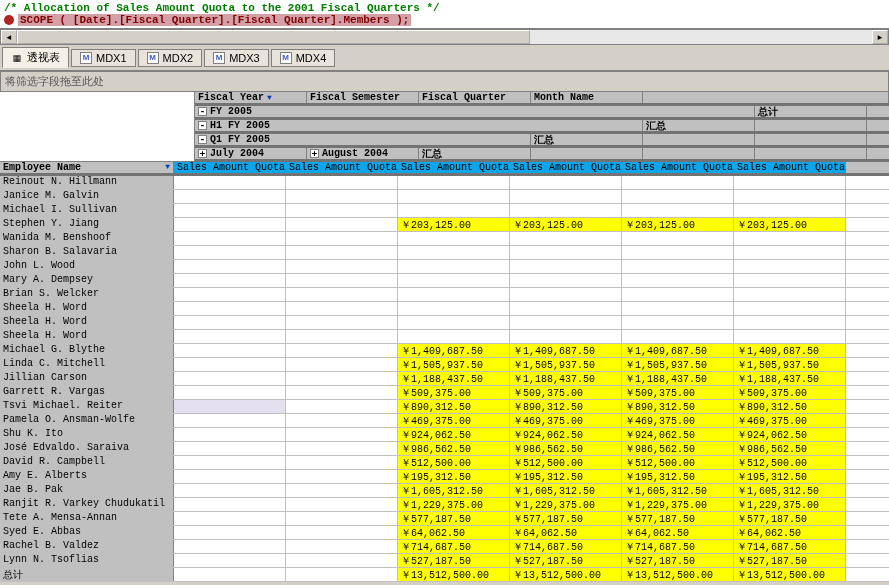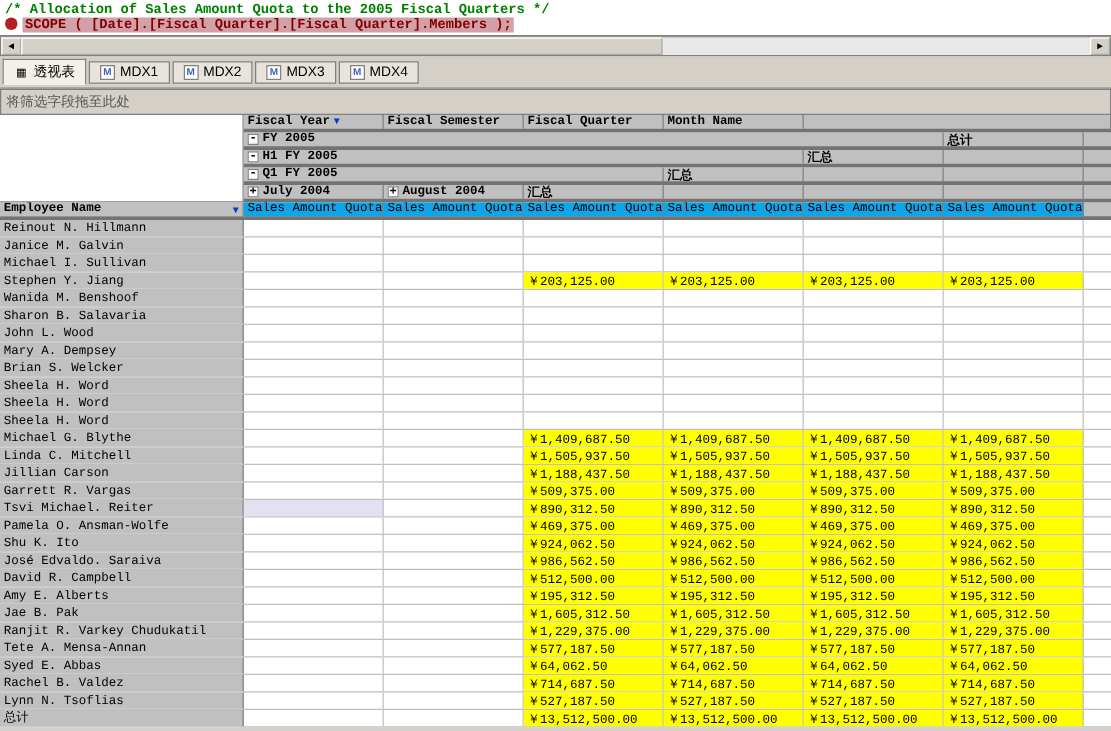--- a/index.html
+++ b/index.html
@@ -22,32 +22,32 @@
 .pivot-area { display: flex; flex-direction: column; background: #fff; }
 .pivot-top { display: flex; }
 .left-spacer { width: 195px; background: #fff; border-right: 1px solid #808080; border-bottom: 1px solid #808080; }
 .col-headers { flex: 1; }
 .hdr-row { display: flex; background: #c0c0c0; border-bottom: 3px solid #737373; height: 14px; }
 .hdr-cell { border-right: 1px solid #808080; padding: 0 3px; font-weight: bold; font-size: 10px; display: flex; align-items: center; white-space: nowrap; overflow: hidden; }
 .hdr-cell.clickable { cursor: pointer; }
 .dropdown-arrow { color: #0040c0; margin-left: 3px; font-size: 8px; }
 .expand-box { display: inline-block; width: 9px; height: 9px; border: 1px solid #808080; background: #fff; text-align: center; line-height: 7px; font-size: 9px; margin-right: 3px; cursor: pointer; font-family: monospace; }
 .data-row { display: flex; height: 14px; border-bottom: 1px solid #c0c0c0; }
-.rowhdr { width: 195px; background: #c0c0c0; border-right: 1px solid #808080; padding: 0 3px; font-size: 10px; display: flex; align-items: flex-end; white-space: nowrap; overflow: hidden; }
+.rowhdr { width: 174px; background: #c0c0c0; border-right: 1px solid #808080; padding: 0 3px; font-size: 10px; display: flex; align-items: flex-start; white-space: nowrap; overflow: hidden; }
 .rowhdr.title { font-weight: bold; justify-content: space-between; }
 .data-cell { width: 112px; border-right: 1px solid #c0c0c0; padding: 0 3px; font-size: 10px; display: flex; align-items: center; white-space: nowrap; overflow: hidden; }
 .data-cell.sel { background: #e4e0f0; }
 .data-cell.hl { background: #ffff00; }
 .col-measure-row .hdr-cell { font-weight: normal; background: #0ea5e9; }
 </style>
 </head>
 <body>
 
 <div class="code-area">
-  <div class="code-line1">/* Allocation of Sales Amount Quota to the 2005 Fiscal Quarters */</div>
+  <div class="code-line1">/* Allocation of Sales Amount Quota to the 2001 Fiscal Quarters */</div>
   <div class="code-line2">
     <span class="dot"></span><span class="scope-text">SCOPE ( [Date].[Fiscal Quarter].[Fiscal Quarter].Members );</span>
   </div>
 </div>
 
 <div class="scrollbar-h">
   <div class="scroll-arrow">◄</div>
   <div class="scroll-track">
     <div class="scroll-thumb"></div>
   </div>

